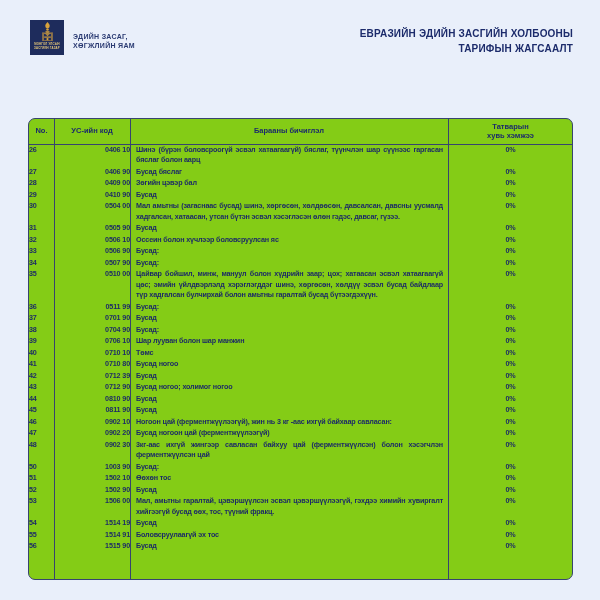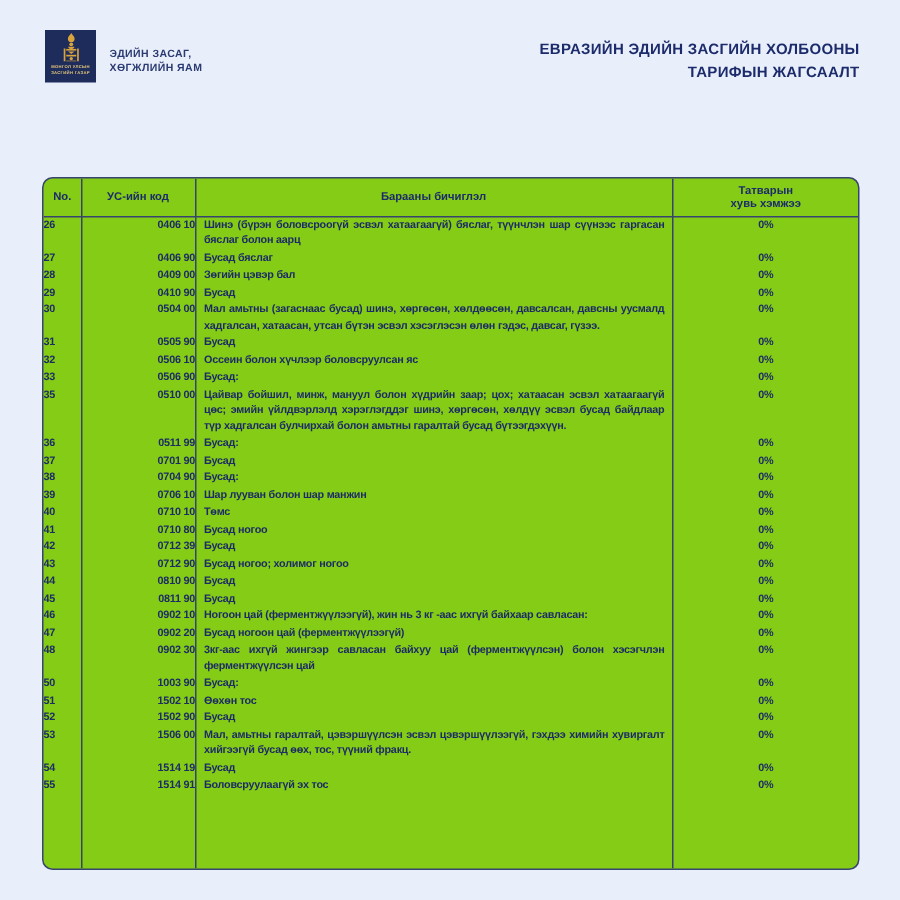--- a/index.html
+++ b/index.html
@@ -148,20 +148,26 @@
           <td class="c3">Оссеин болон хүчлээр боловсруулсан яс</td>
           <td class="c4">0%</td>
         </tr>
         <tr>
           <td class="c1">33</td>
           <td class="c2">0506 90</td>
           <td class="c3">Бусад:</td>
           <td class="c4">0%</td>
         </tr>
         <tr>
+          <td class="c1">34</td>
+          <td class="c2">0507 90</td>
+          <td class="c3">Бусад:</td>
+          <td class="c4">0%</td>
+        </tr>
+        <tr>
           <td class="c1">35</td>
           <td class="c2">0510 00</td>
           <td class="c3">Цайвар бойшил, минж, мануул болон хүдрийн заар; цох; хатаасан эсвэл хатаагаагүй цөс; эмийн үйлдвэрлэлд хэрэглэгддэг шинэ, хөргөсөн, хөлдүү эсвэл бусад байдлаар түр хадгалсан булчирхай болон амьтны гаралтай бусад бүтээгдэхүүн.</td>
           <td class="c4">0%</td>
         </tr>
         <tr>
           <td class="c1">36</td>
           <td class="c2">0511 99</td>
           <td class="c3">Бусад:</td>
           <td class="c4">0%</td>
@@ -267,15 +273,21 @@
           <td class="c2">1514 19</td>
           <td class="c3">Бусад</td>
           <td class="c4">0%</td>
         </tr>
         <tr>
           <td class="c1">55</td>
           <td class="c2">1514 91</td>
           <td class="c3">Боловсруулаагүй эх тос</td>
           <td class="c4">0%</td>
         </tr>
+        <tr>
+          <td class="c1">56</td>
+          <td class="c2">1515 90</td>
+          <td class="c3">Бусад</td>
+          <td class="c4">0%</td>
+        </tr>
       </tbody>
   </table>
 </div>
 
 </body></html>

